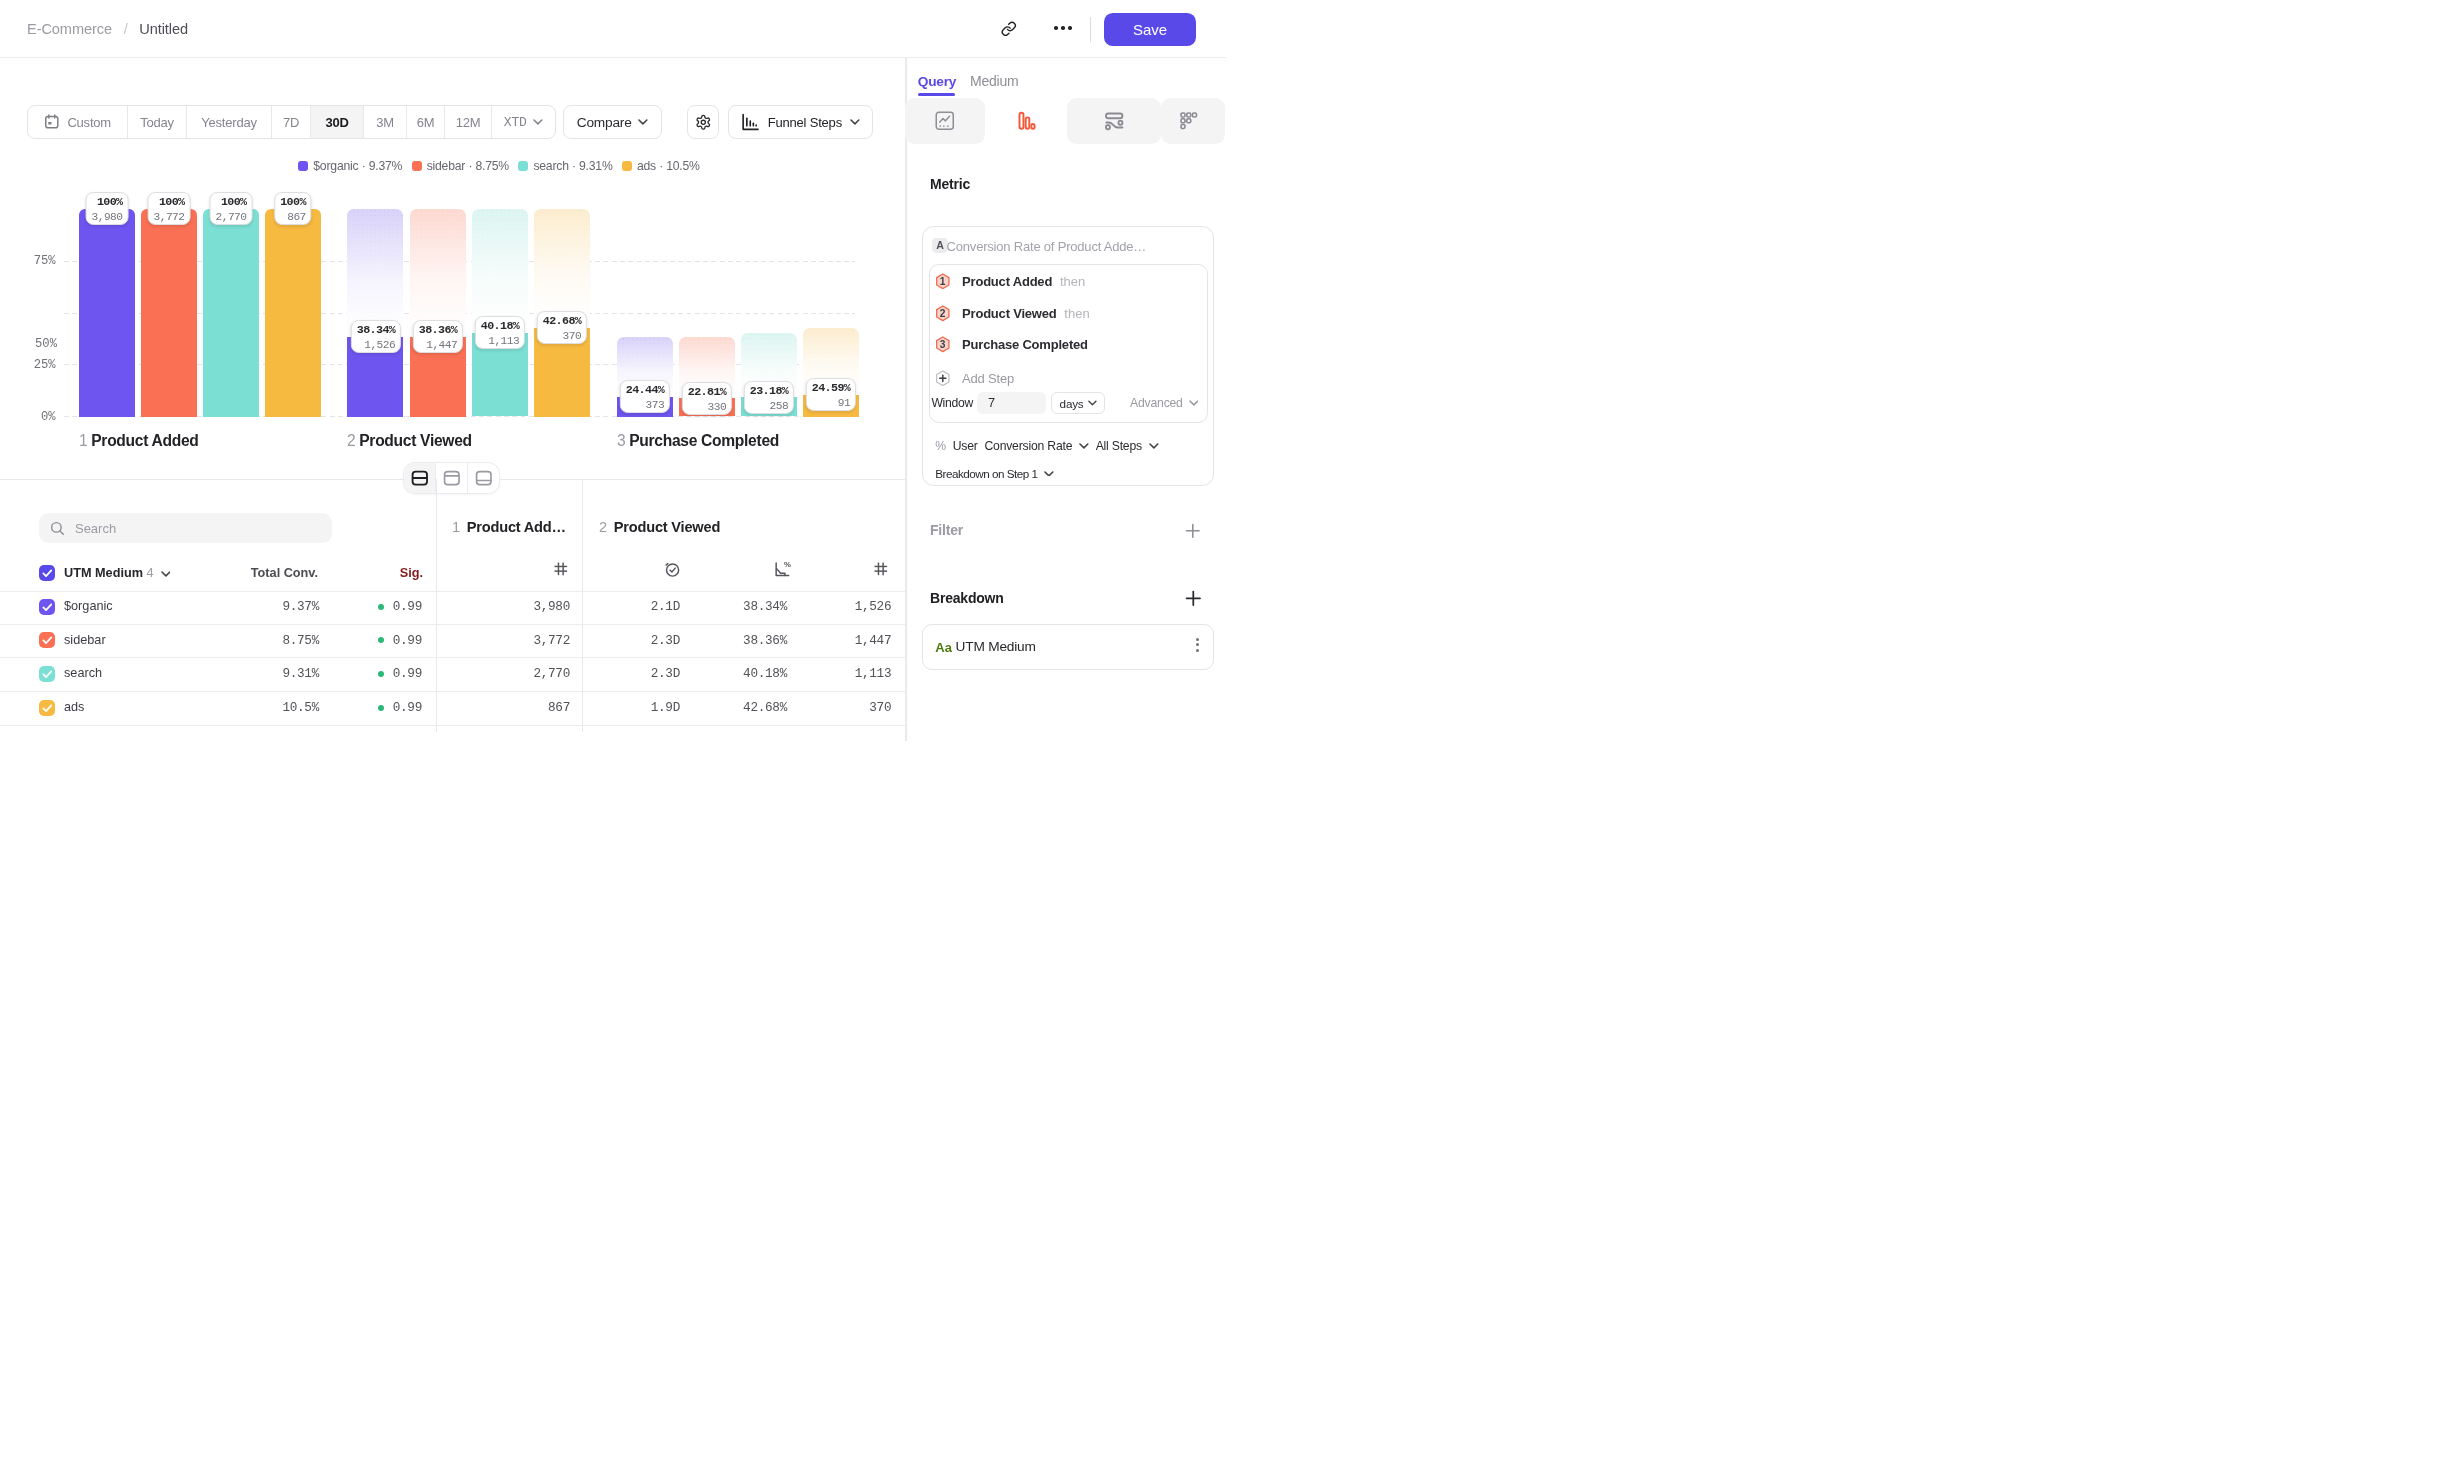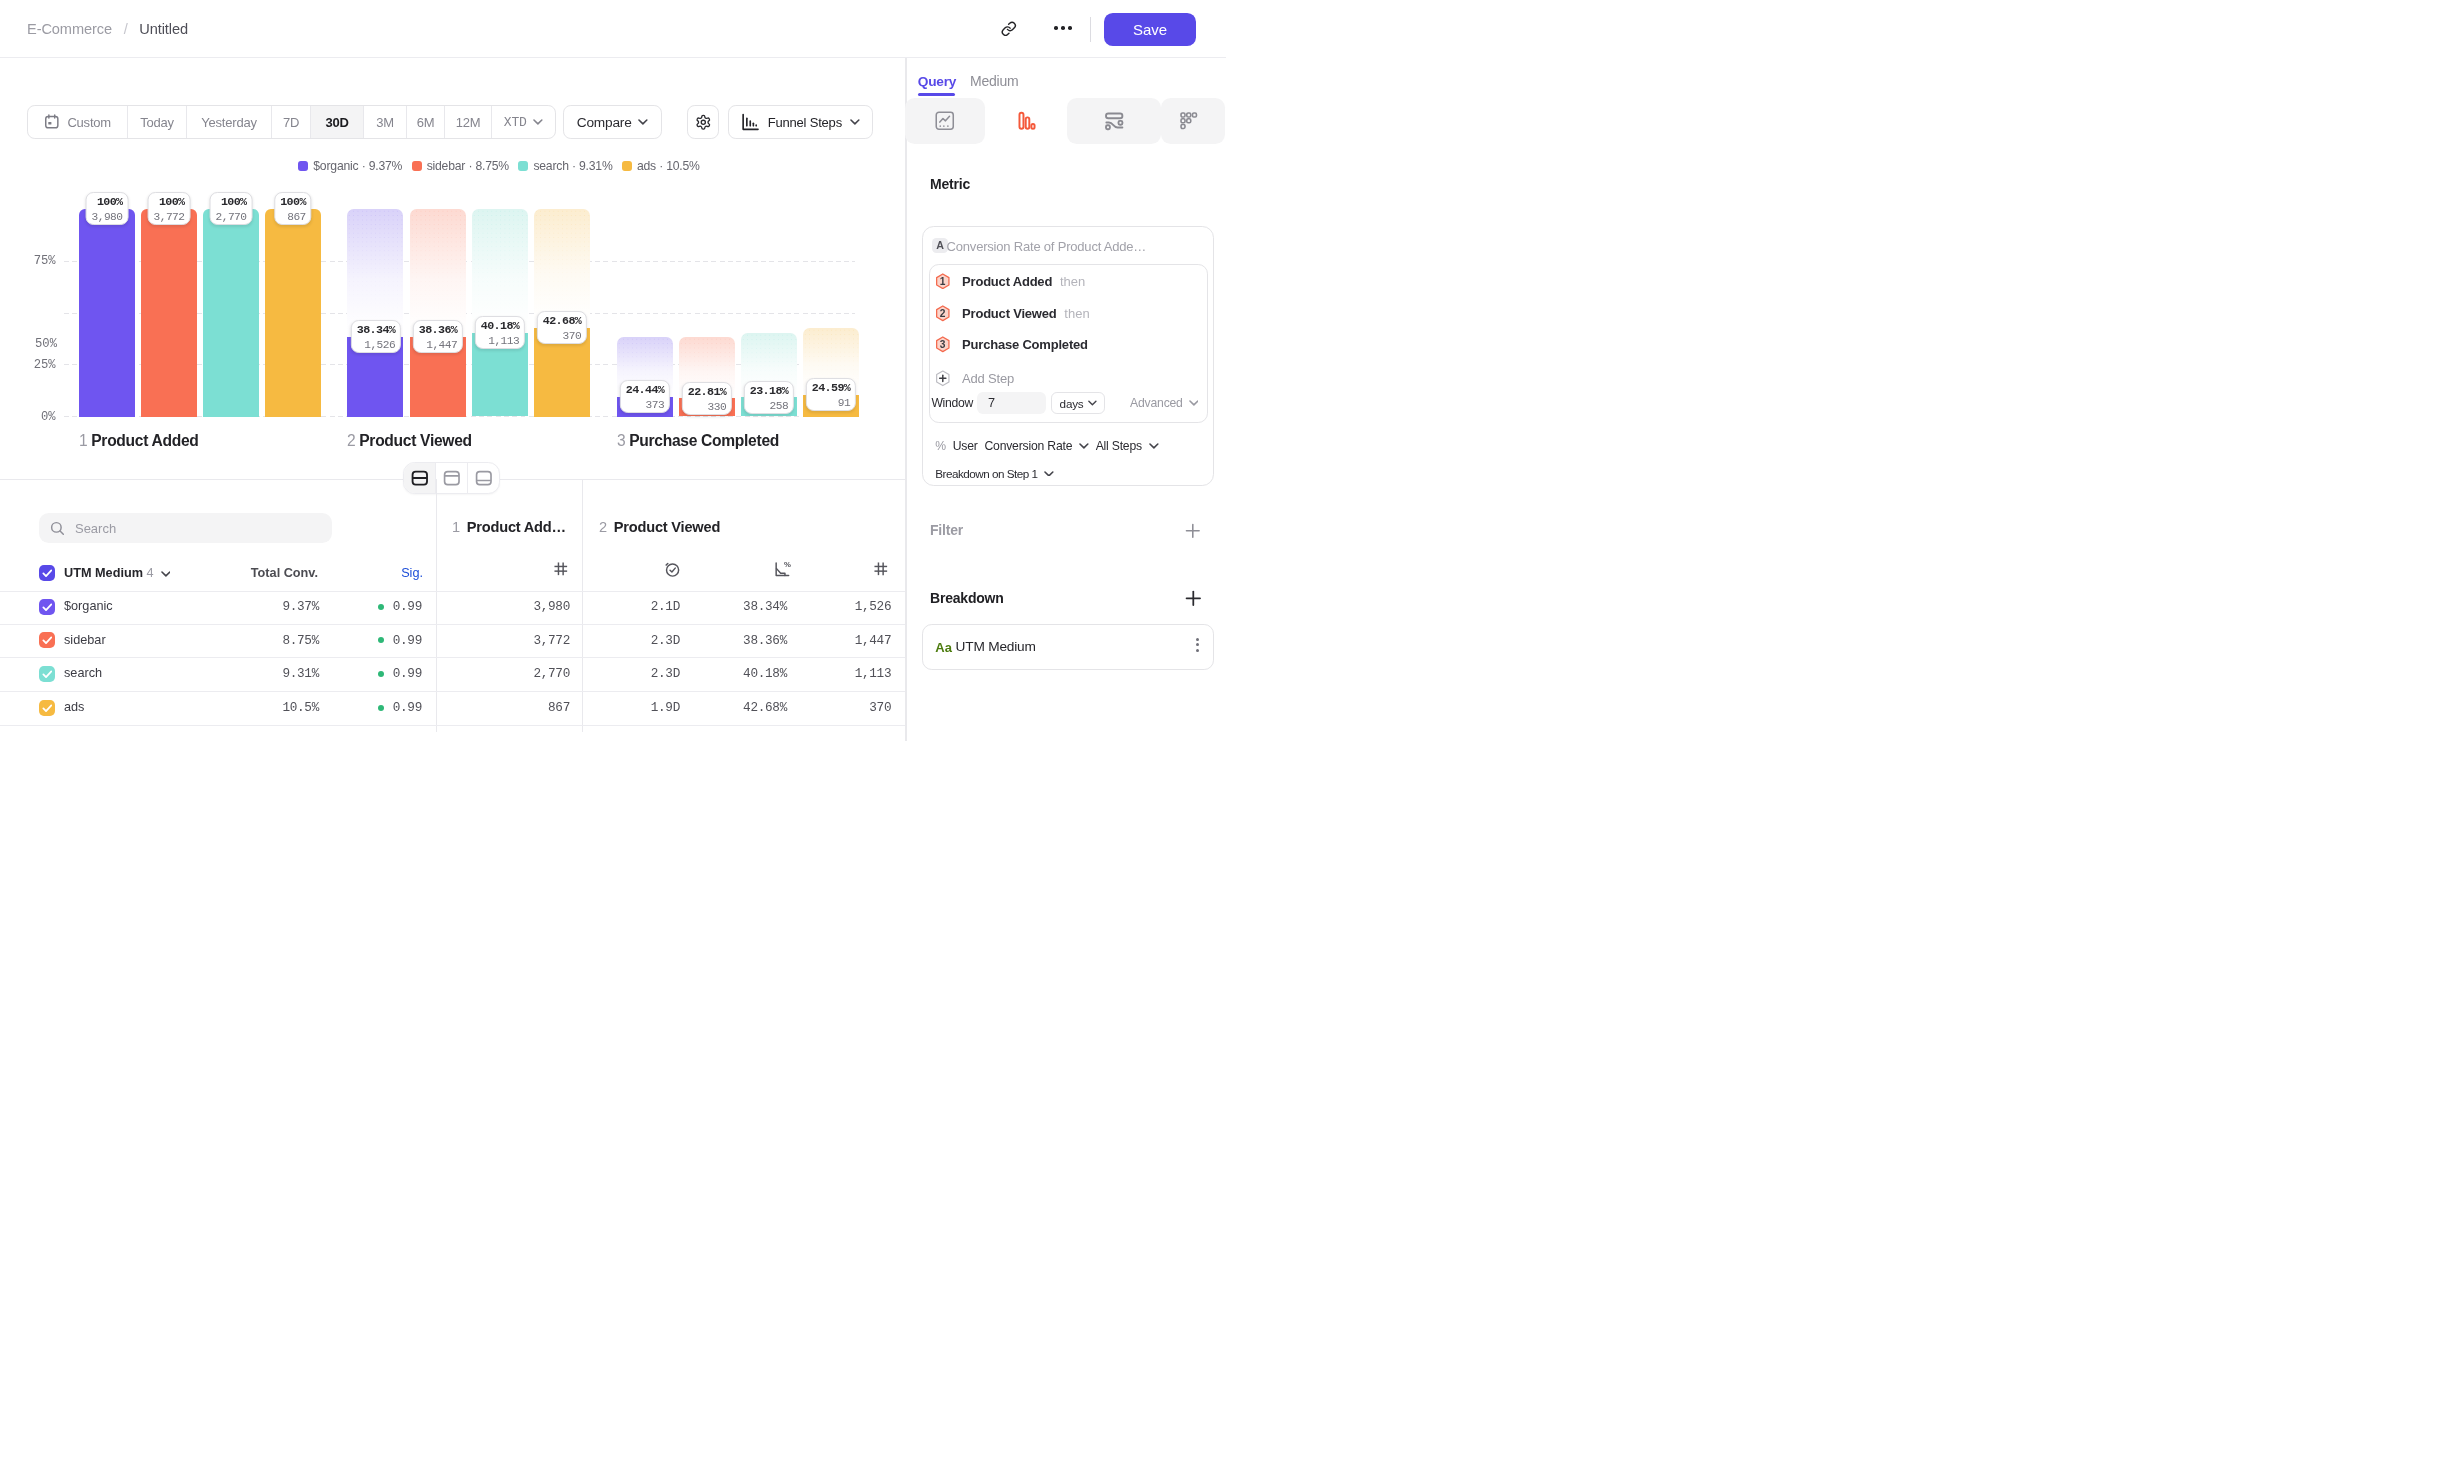--- a/index.html
+++ b/index.html
@@ -290,21 +290,21 @@
     <div class="hrow" style="top: 725px;"></div>
     <div class="cb" style="left: 39px; top: 565px; background: rgb(88, 73, 232);">
       <svg width="10.7" height="8.8" viewBox="0 0 12 10" fill="none" stroke="#fff" stroke-width="2" stroke-linecap="round" stroke-linejoin="round">
         <path d="M1.5 5l3 3 6-6.5"></path>
       </svg>
     </div>
     <div style="position: absolute; left: 64px; top: 566px; font-size: 12.7px;"><b style="color:#26262b;font-size:12.7px;">UTM Medium</b> <span style="color:#9a9aa3;">4</span> &nbsp;<svg width="9.8" height="5.9" viewBox="0 0 10 6" fill="none" stroke="#44444b" stroke-width="1.6" stroke-linecap="round" stroke-linejoin="round">
         <path d="M1 1l4 4 4-4"></path>
       </svg></div>
     <div style="position: absolute; right: 587px; top: 566px; font-size: 12.7px; font-weight: bold; color: rgb(76, 76, 82);">Total Conv.</div>
-    <div style="position: absolute; right: 482px; top: 566px; font-size: 12.7px; font-weight: normal; color: #1d4ed8;">Sig.</div>
+    <div style="position: absolute; right: 482px; top: 566px; font-size: 12.7px; font-weight: bold; color: #7f1d1d;">Sig.</div>
     <div style="position: absolute; right: 336px; top: 561px; height: 15.6px;"><svg width="15.6" height="15.6" viewBox="0 0 16 16" fill="none" stroke="#55555c" stroke-width="1.5">
         <line x1="5.6" y1="1.5" x2="5.6" y2="14.5"></line>
         <line x1="10.4" y1="1.5" x2="10.4" y2="14.5"></line>
         <line x1="1.5" y1="5.6" x2="14.5" y2="5.6"></line>
         <line x1="1.5" y1="10.4" x2="14.5" y2="10.4"></line>
       </svg></div>
     <div style="position: absolute; right: 224px; top: 561px; height: 15.6px;"><svg width="16.6" height="16.6" viewBox="0 0 17 17" fill="none" stroke="#55555c" stroke-width="1.5" stroke-linecap="round" stroke-linejoin="round">
         <circle cx="8.8" cy="9.3" r="6.2"></circle>
         <path d="M6.2 9.4l1.9 1.9 3.4-4"></path>
         <path d="M3.9 2.5L2.2 4.2"></path>

